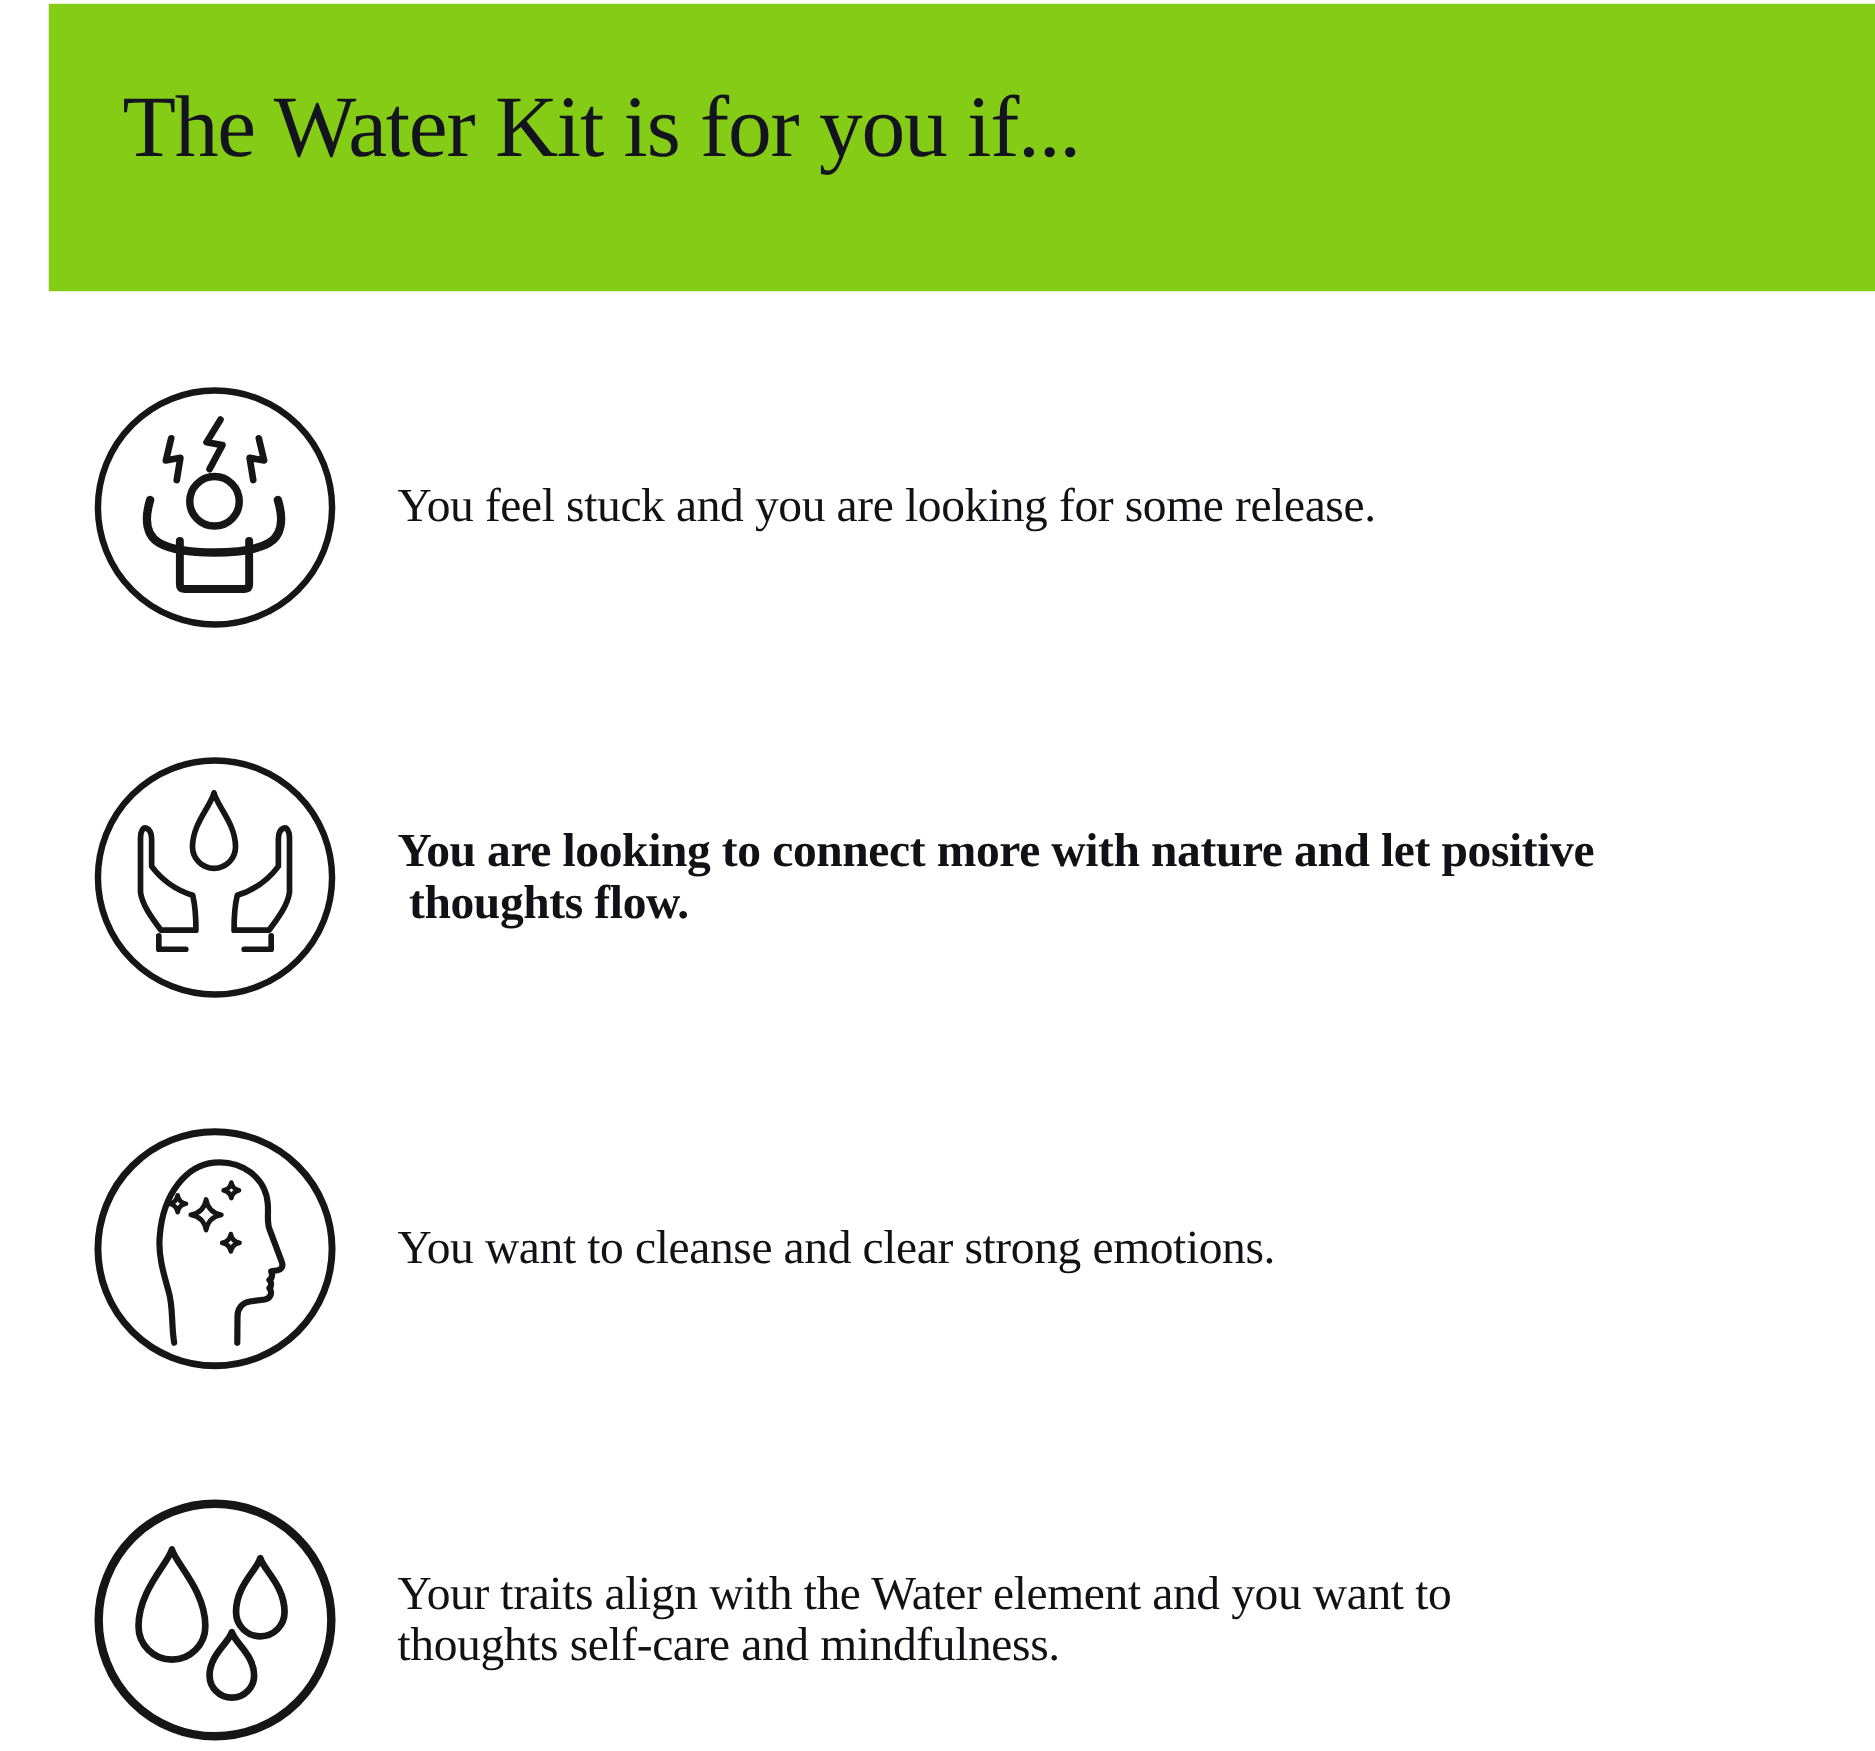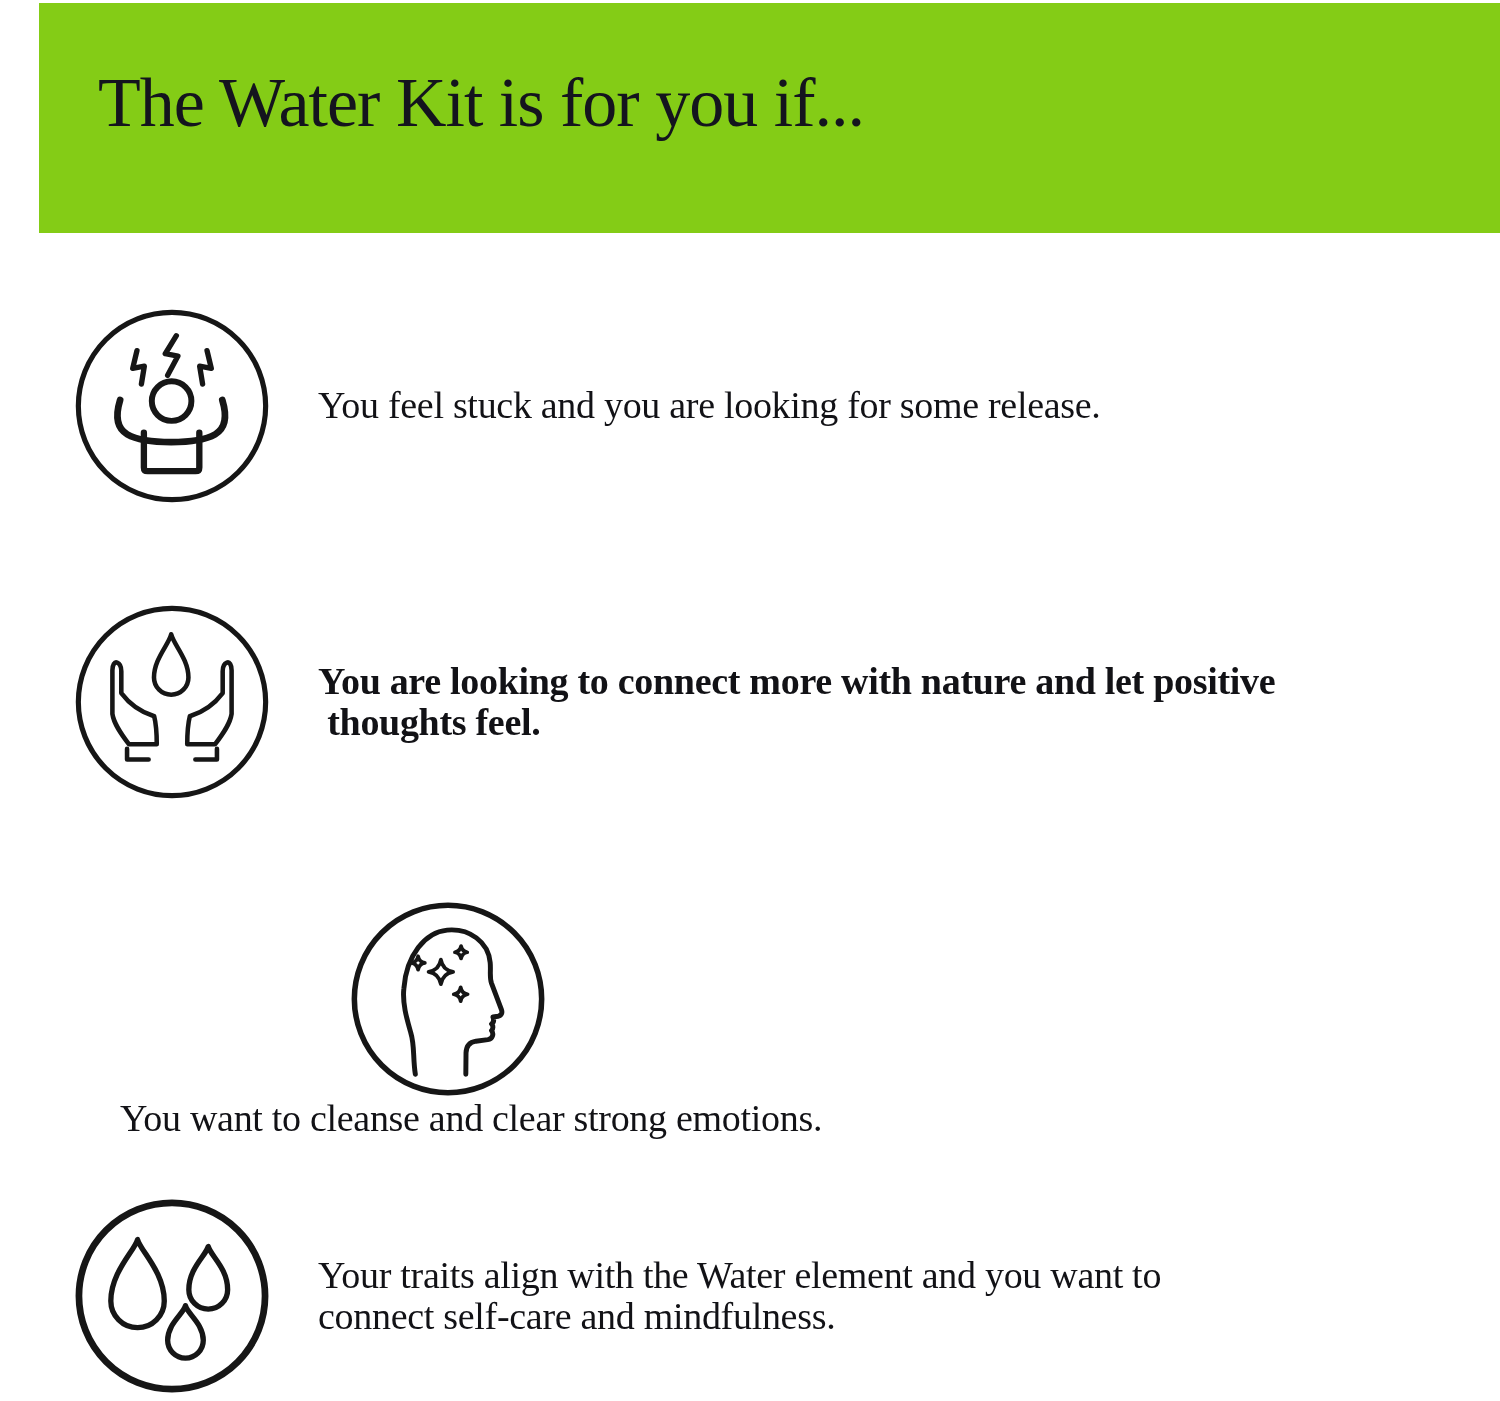--- a/index.html
+++ b/index.html
@@ -24,21 +24,21 @@
     color:#14141E;
     white-space:pre;
   }
   
   .row{
     position:absolute;left:73px;
     display:flex;align-items:center;
   }
   .row-1{top:307px;}
   .row-2{top:603px;font-weight:bold;}
-  .row-3{top:900px;flex-direction:column;}
+  .row-3{top:900px;}
   .row-4{top:1197px;align-items:center;}
   .icon-wrap{
     width:198px;height:198px;flex:0 0 198px;
   }
   .icon-wrap svg{width:198px;height:198px;display:block;}
   .icon-stroke{
     fill:none;stroke:#161616;
     stroke-linecap:round;stroke-linejoin:round;
   }
   .row .text{
@@ -91,21 +91,21 @@
           </g>
           <g stroke-width="2.3" transform="matrix(-1,0,0,1,100,0)">
             <path d="M 24.4,34.5 L 24.4,45.5 C 28.5,51 34,55 41,57.2 C 42.2,62 42.3,67 42.3,71.3 L 28.2,71.3 C 24.2,66 20.6,61 19.9,56 L 19.9,34 C 19.9,31.2 21,29.6 22.3,30.1 C 23.6,30.6 24.4,32.1 24.4,34.5"></path>
             <path d="M 27.3,73.6 L 27.3,79 L 38.2,79"></path>
           </g>
         </g>
       </svg>
     </div>
     <div class="text">
       <div class="line">You are looking to connect more with nature and let positive</div>
-      <div class="line"> thoughts feel.</div>
+      <div class="line"> thoughts flow.</div>
     </div>
   </div>
 
   <div class="row row-3">
     <div class="icon-wrap">
       <svg viewBox="0 0 100 100">
         <g class="icon-stroke">
           <circle cx="50" cy="50" r="47.3" stroke-width="2.8"></circle>
           <path d="M 33.5,88 C 32.2,79.5 33.2,73.5 31.2,67 C 29.2,60 26.9,52.3 27.7,44.8 C 28.9,27.8 38.6,16.2 49.6,15.2 C 60.9,14.2 70.4,21.2 71.3,31.6 C 71.7,35.5 70.9,38.8 71.9,41.8 L 76.9,55.1 C 77.7,57.1 76.9,58.4 75.3,58.7 L 72.7,59.1 C 73.3,60.6 73,61.9 72,62.6 C 72.9,63.6 72.9,65.1 72,65.9 C 73.3,67.7 72.5,70.1 70.1,70.5 L 64.1,71.3 C 61,71.8 59.2,74 59.1,77.2 L 59,88" stroke-width="2.5"></path>
           <g stroke-width="1.9">
@@ -128,17 +128,17 @@
         <g class="icon-stroke">
           <circle cx="50" cy="50" r="47" stroke-width="3.4"></circle>
           <path d="M 32.6,21.5 C 31.2,27 19.1,38 19.1,52.5 A 13.5,13.5 0 1 0 46.1,52.5 C 46.1,38 34,27 32.6,21.5 Z" stroke-width="2.7"></path>
           <path d="M 68.3,25 C 67.2,29.5 58.5,36 58.5,46.8 A 9.8,9.8 0 1 0 78.1,46.8 C 78.1,36 69.4,29.5 68.3,25 Z" stroke-width="2.7"></path>
           <path d="M 56.8,54.9 C 55.8,59 47.8,64 47.8,72.4 A 9,9 0 1 0 65.8,72.4 C 65.8,64 57.8,59 56.8,54.9 Z" stroke-width="2.7"></path>
         </g>
       </svg>
     </div>
     <div class="text">
       <div class="line">Your traits align with the Water element and you want to</div>
-      <div class="line">connect self-care and mindfulness.</div>
+      <div class="line">thoughts self-care and mindfulness.</div>
     </div>
   </div>
 
 </div>
 
 </body></html>

